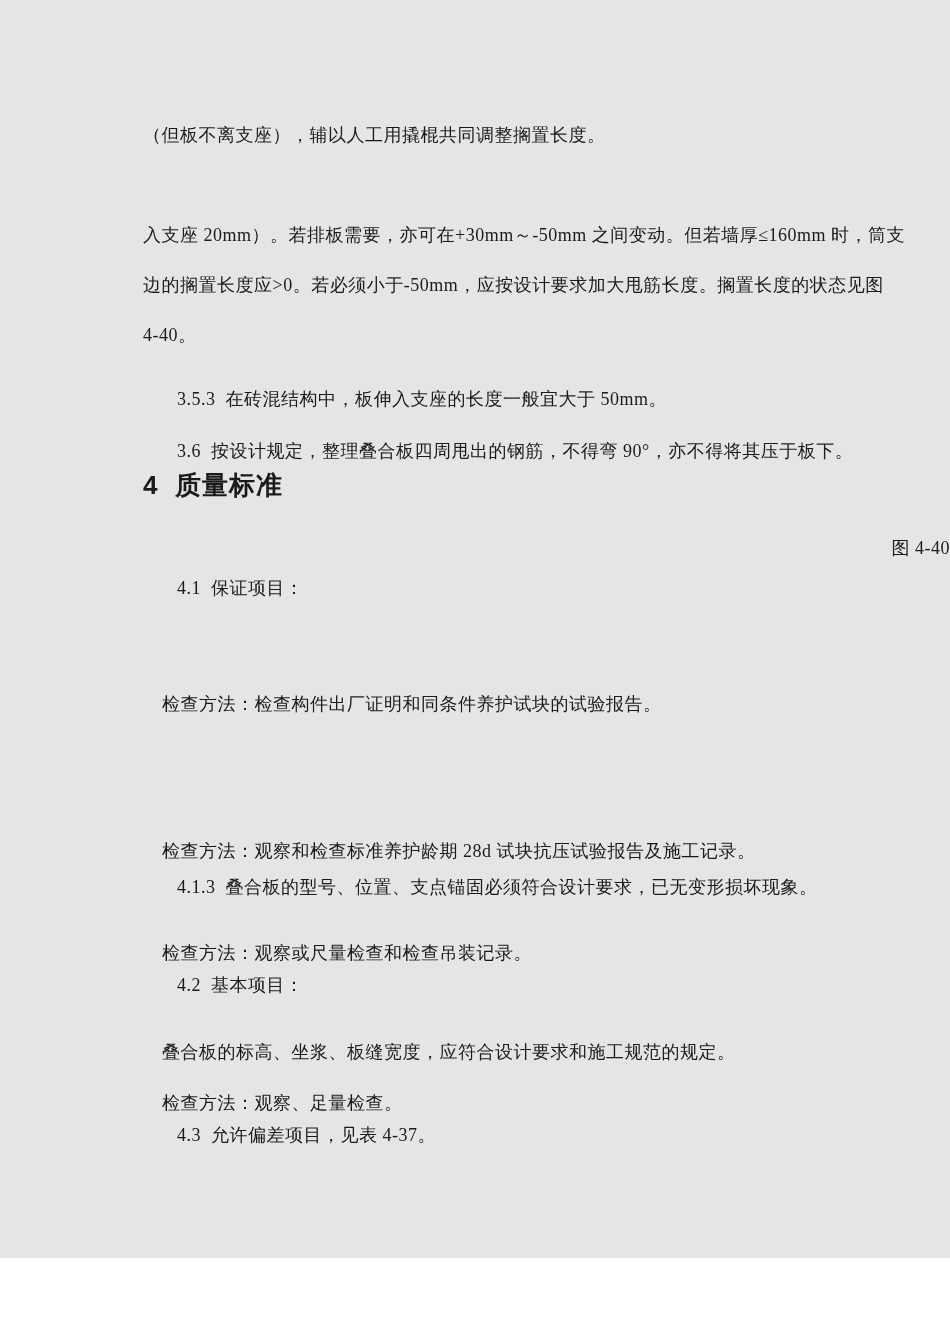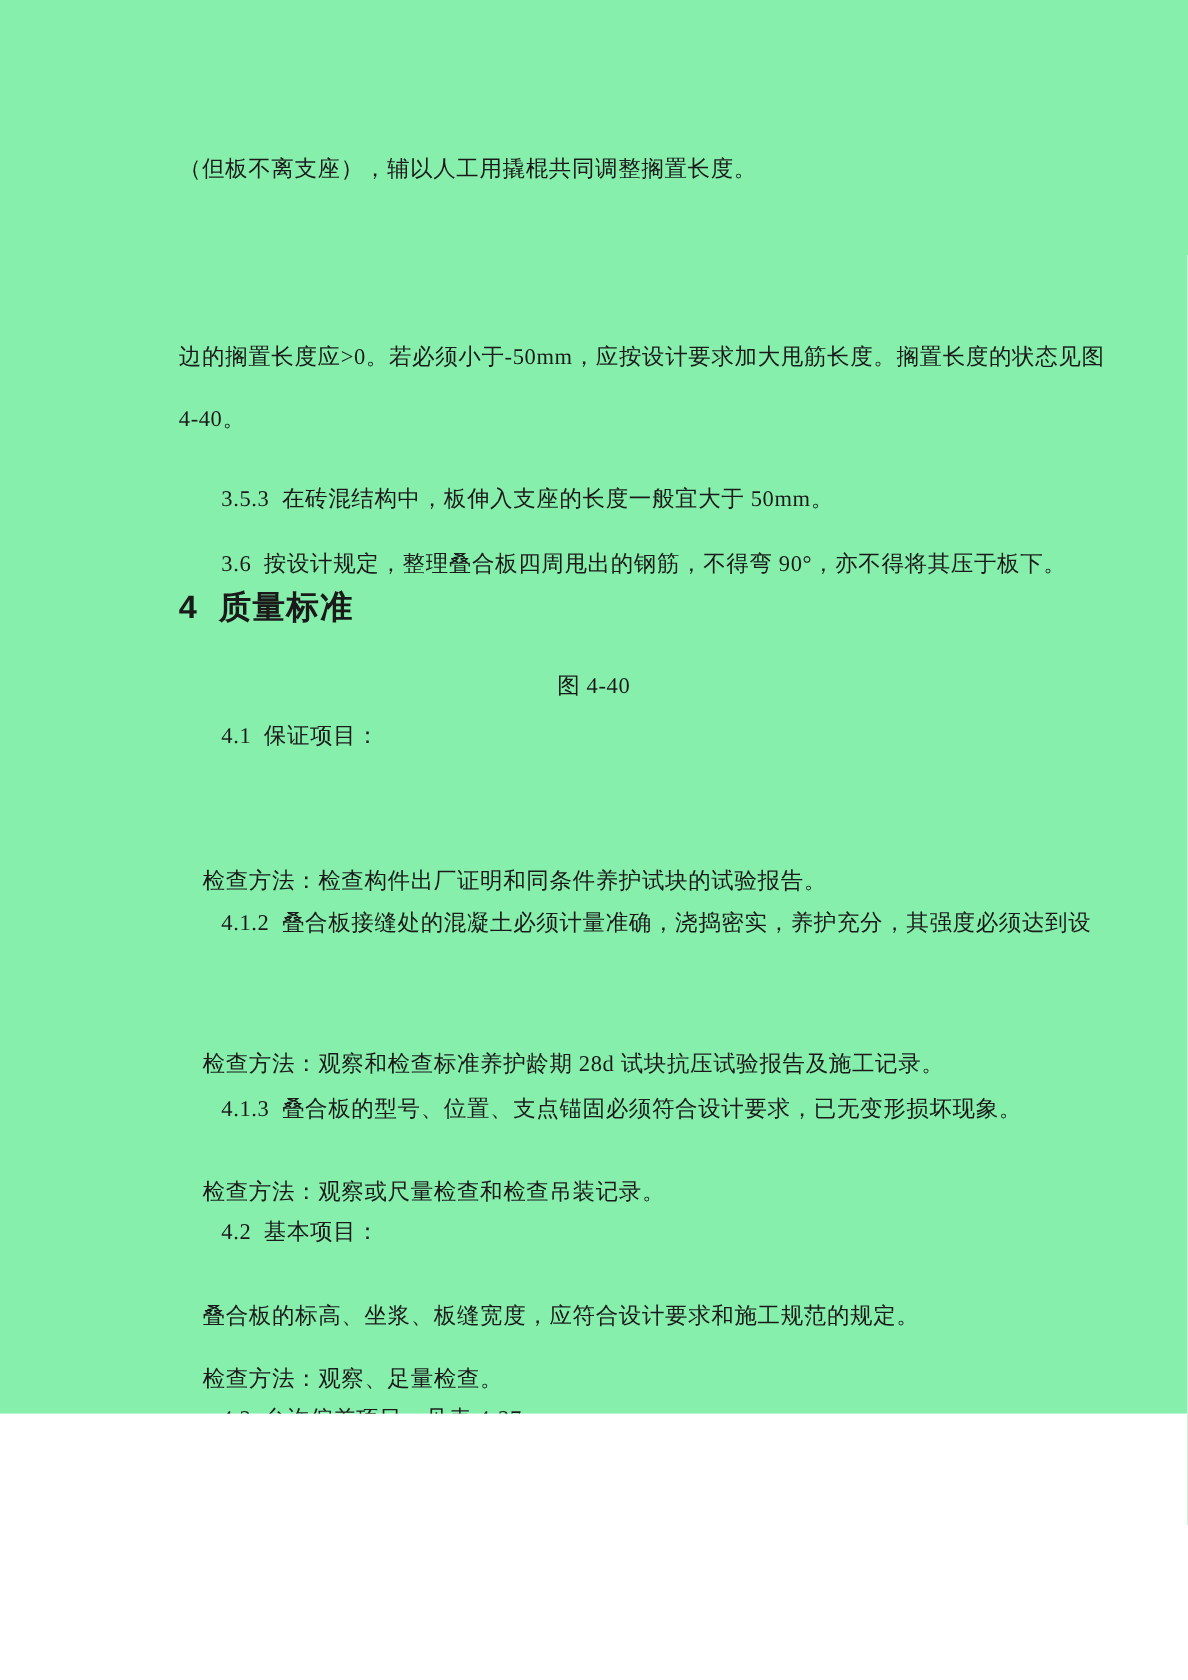--- a/index.html
+++ b/index.html
@@ -3,22 +3,22 @@
 <meta charset="utf-8">
 <style>
   html, body {
     margin: 0;
     padding: 0;
     background: #ffffff;
   }
   .page {
     position: relative;
     width: 950px;
-    height: 1131px;
-    background: #86efac;
+    height: 1258px;
+    background: #e5e5e5;
     overflow: hidden;
     font-family: "Liberation Serif", "DejaVu Serif", serif;
     color: #1a1a1a;
   }
   .line {
     position: absolute;
     height: 26px;
     line-height: 26px;
     font-size: 18px;
     white-space: pre;
@@ -30,37 +30,37 @@
   .l-heading {
     left: 143px;
     font-family: "Liberation Sans", "DejaVu Sans", sans-serif;
     font-weight: bold;
     font-size: 26px;
     letter-spacing: 1px;
   }
   .l-center {
     left: 0;
     width: 950px;
-    text-align: center;
+    text-align: right;
   }
 </style>
 </head>
 <body>
 
 <div class="page">
   <div class="line l-margin" style="top:122px">（但板不离支座），辅以人工用撬棍共同调整搁置长度。</div>
+  <div class="line l-margin" style="top:222px">入支座 20mm）。若排板需要，亦可在+30mm～-50mm 之间变动。但若墙厚≤160mm 时，筒支</div>
   <div class="line l-margin" style="top:272px">边的搁置长度应&gt;0。若必须小于-50mm，应按设计要求加大甩筋长度。搁置长度的状态见图</div>
   <div class="line l-margin" style="top:322px">4-40。</div>
   <div class="line l-para" style="top:386px">3.5.3  在砖混结构中，板伸入支座的长度一般宜大于 50mm。</div>
   <div class="line l-para" style="top:438px">3.6  按设计规定，整理叠合板四周甩出的钢筋，不得弯 90°，亦不得将其压于板下。</div>
   <div class="line l-heading" style="top:472px">4  质量标准</div>
   <div class="line l-center" style="top:535px">图 4-40</div>
   <div class="line l-para" style="top:575px">4.1  保证项目：</div>
   <div class="line l-method" style="top:675px">检查方法：检查构件出厂证明和同条件养护试块的试验报告。</div>
-  <div class="line l-para" style="top:725px">4.1.2  叠合板接缝处的混凝土必须计量准确，浇捣密实，养护充分，其强度必须达到设</div>
   <div class="line l-method" style="top:822px">检查方法：观察和检查标准养护龄期 28d 试块抗压试验报告及施工记录。</div>
   <div class="line l-para" style="top:874px">4.1.3  叠合板的型号、位置、支点锚固必须符合设计要求，已无变形损坏现象。</div>
   <div class="line l-method" style="top:924px">检查方法：观察或尺量检查和检查吊装记录。</div>
   <div class="line l-para" style="top:972px">4.2  基本项目：</div>
   <div class="line l-method" style="top:1023px">叠合板的标高、坐浆、板缝宽度，应符合设计要求和施工规范的规定。</div>
   <div class="line l-method" style="top:1074px">检查方法：观察、足量检查。</div>
   <div class="line l-para" style="top:1122px">4.3  允许偏差项目，见表 4-37。</div>
 </div>
 
 </body></html>

